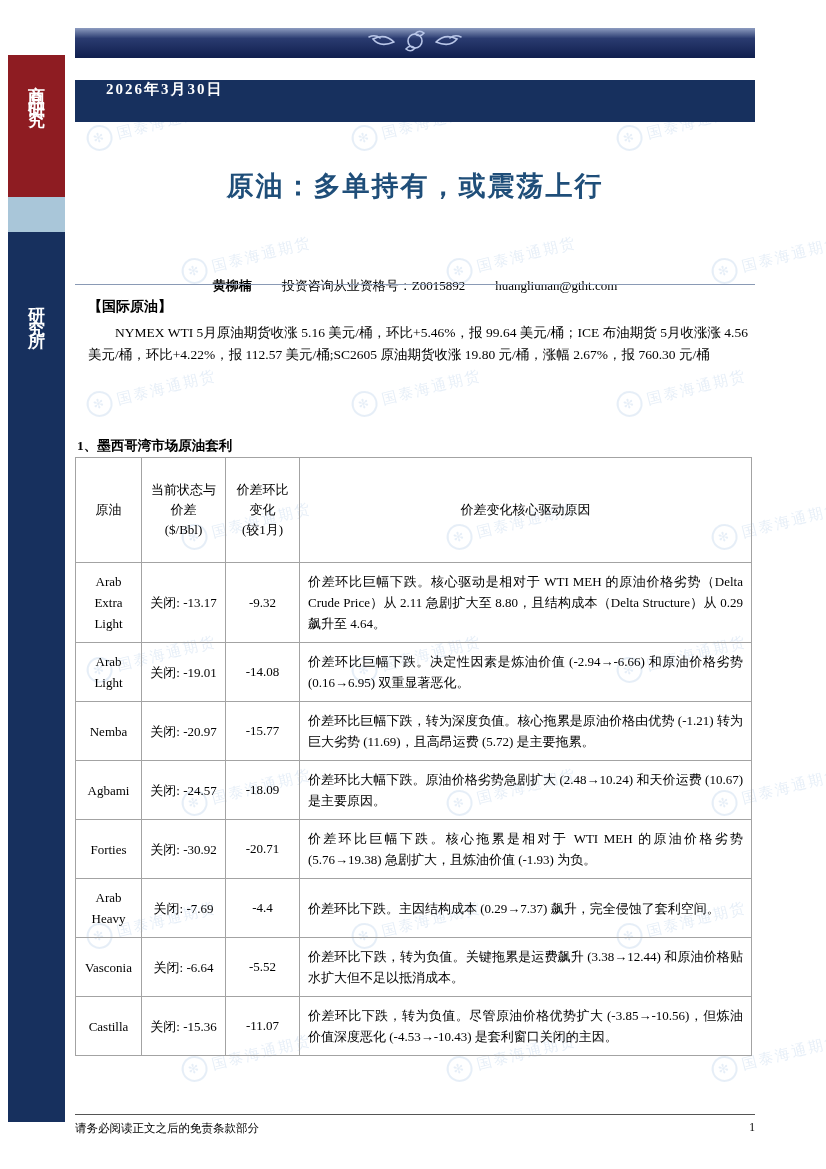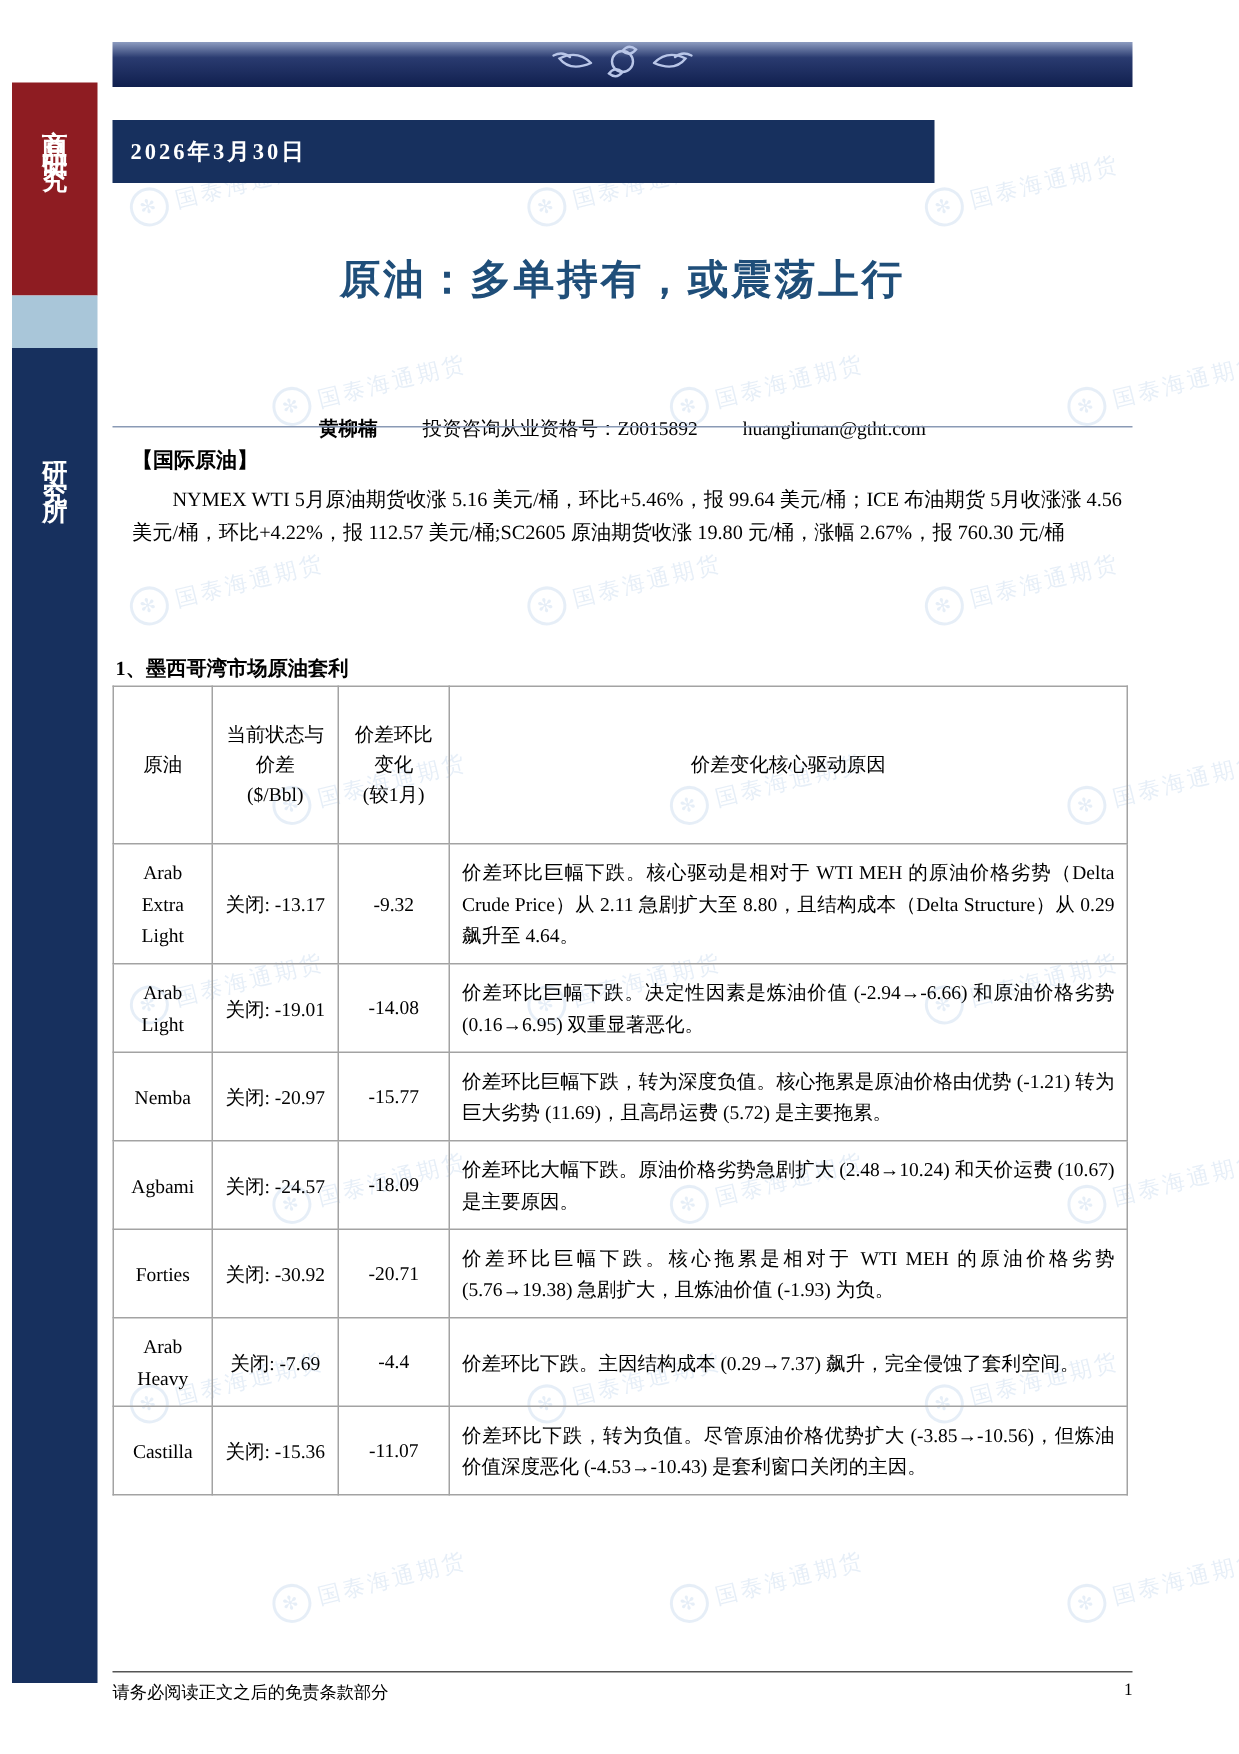--- a/index.html
+++ b/index.html
@@ -42,23 +42,23 @@
   }
   .side-navy .v-text{letter-spacing:12px;}
   
   .ornament-bar{
     position:absolute;left:75px;top:28px;width:680px;height:30px;
     background:linear-gradient(180deg,#8d9cc0 0%,#2a3b70 35%,#101f4e 100%);
     display:flex;align-items:center;justify-content:center;
   }
   
   .date-bar{
-    position:absolute;left:75px;top:80px;width:548px;height:42px;
+    position:absolute;left:75px;top:80px;width:680px;height:42px;
     background:var(--navy,#17305e);box-sizing:border-box;
-    display:flex;align-items:center;padding-left:12px;
+    display:flex;padding-left:31px;
   }
   .date-bar span{
     color:#fff;font-weight:bold;font-size:15px;letter-spacing:2px;
   }
   
   .report-title{
     position:absolute;left:75px;top:168px;width:680px;text-align:center;
     font-size:27px;font-weight:bold;color:var(--title-blue,#1f4e79);
     letter-spacing:2px;
   }
@@ -304,20 +304,26 @@
       <td class="c-change">-20.71</td>
       <td class="c-reason">价差环比巨幅下跌。核心拖累是相对于 WTI MEH 的原油价格劣势 (5.76→19.38) 急剧扩大，且炼油价值 (-1.93) 为负。</td>
     </tr>
     <tr>
       <td class="c-name">Arab Heavy</td>
       <td class="c-status">关闭: -7.69</td>
       <td class="c-change">-4.4</td>
       <td class="c-reason">价差环比下跌。主因结构成本 (0.29→7.37) 飙升，完全侵蚀了套利空间。</td>
     </tr>
     <tr>
+      <td class="c-name">Vasconia</td>
+      <td class="c-status">关闭: -6.64</td>
+      <td class="c-change">-5.52</td>
+      <td class="c-reason">价差环比下跌，转为负值。关键拖累是运费飙升 (3.38→12.44) 和原油价格贴水扩大但不足以抵消成本。</td>
+    </tr>
+    <tr>
       <td class="c-name">Castilla</td>
       <td class="c-status">关闭: -15.36</td>
       <td class="c-change">-11.07</td>
       <td class="c-reason">价差环比下跌，转为负值。尽管原油价格优势扩大 (-3.85→-10.56)，但炼油价值深度恶化 (-4.53→-10.43) 是套利窗口关闭的主因。</td>
     </tr>
   </tbody>
 </table>
 
 <div class="footer-rule"></div>
 <div class="footer-row">

